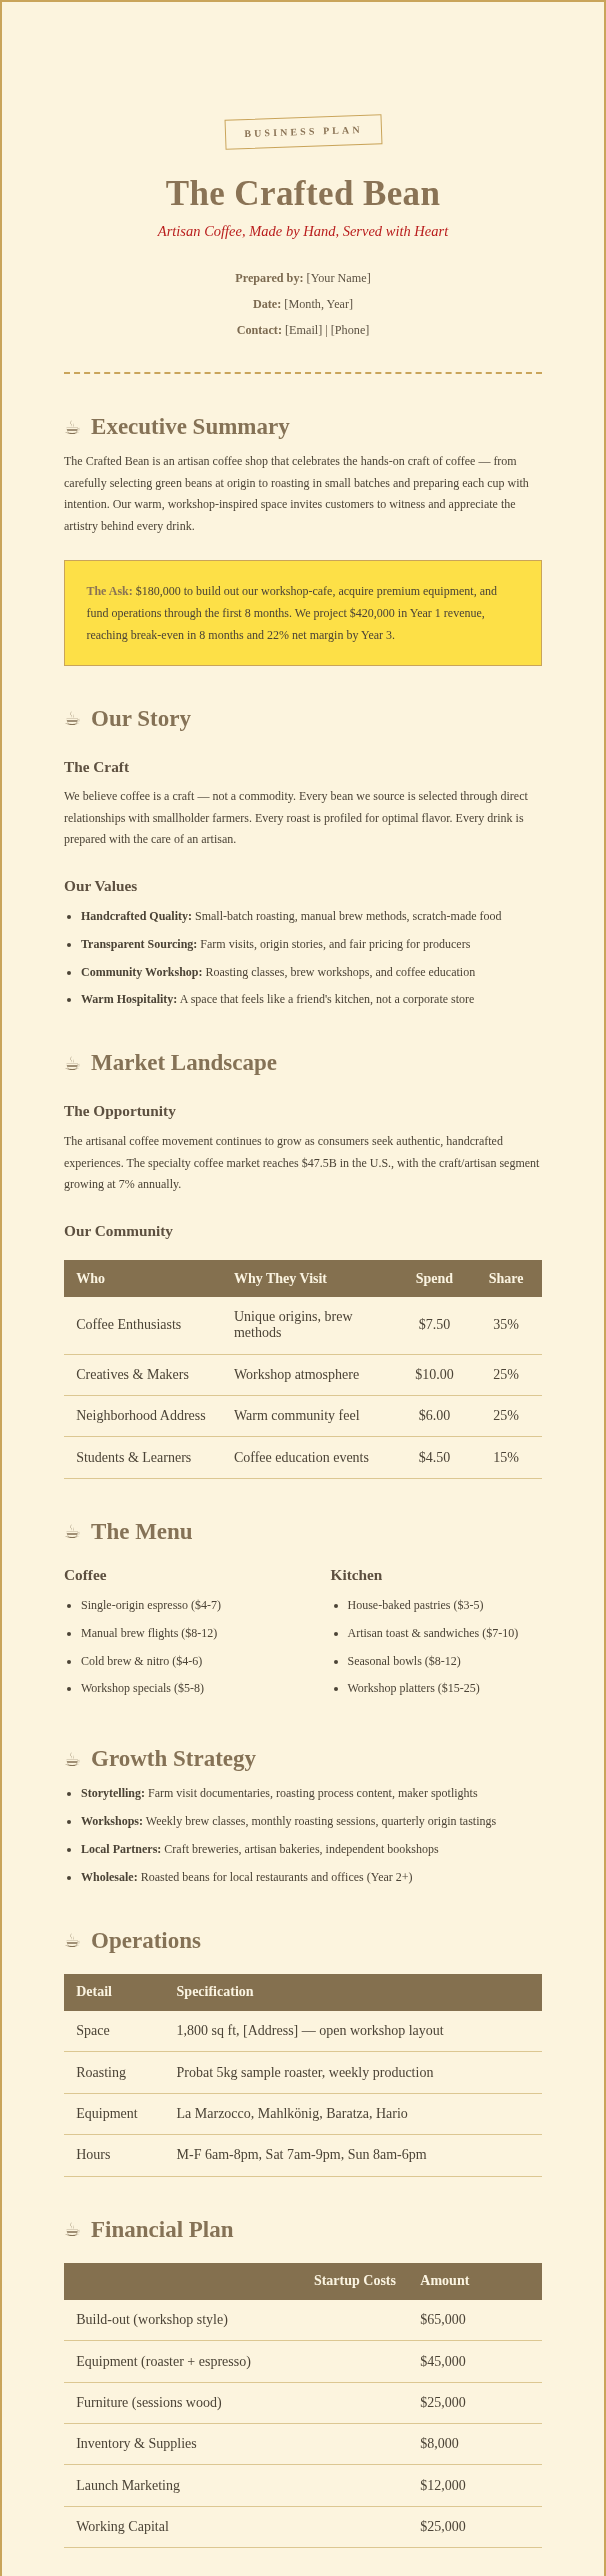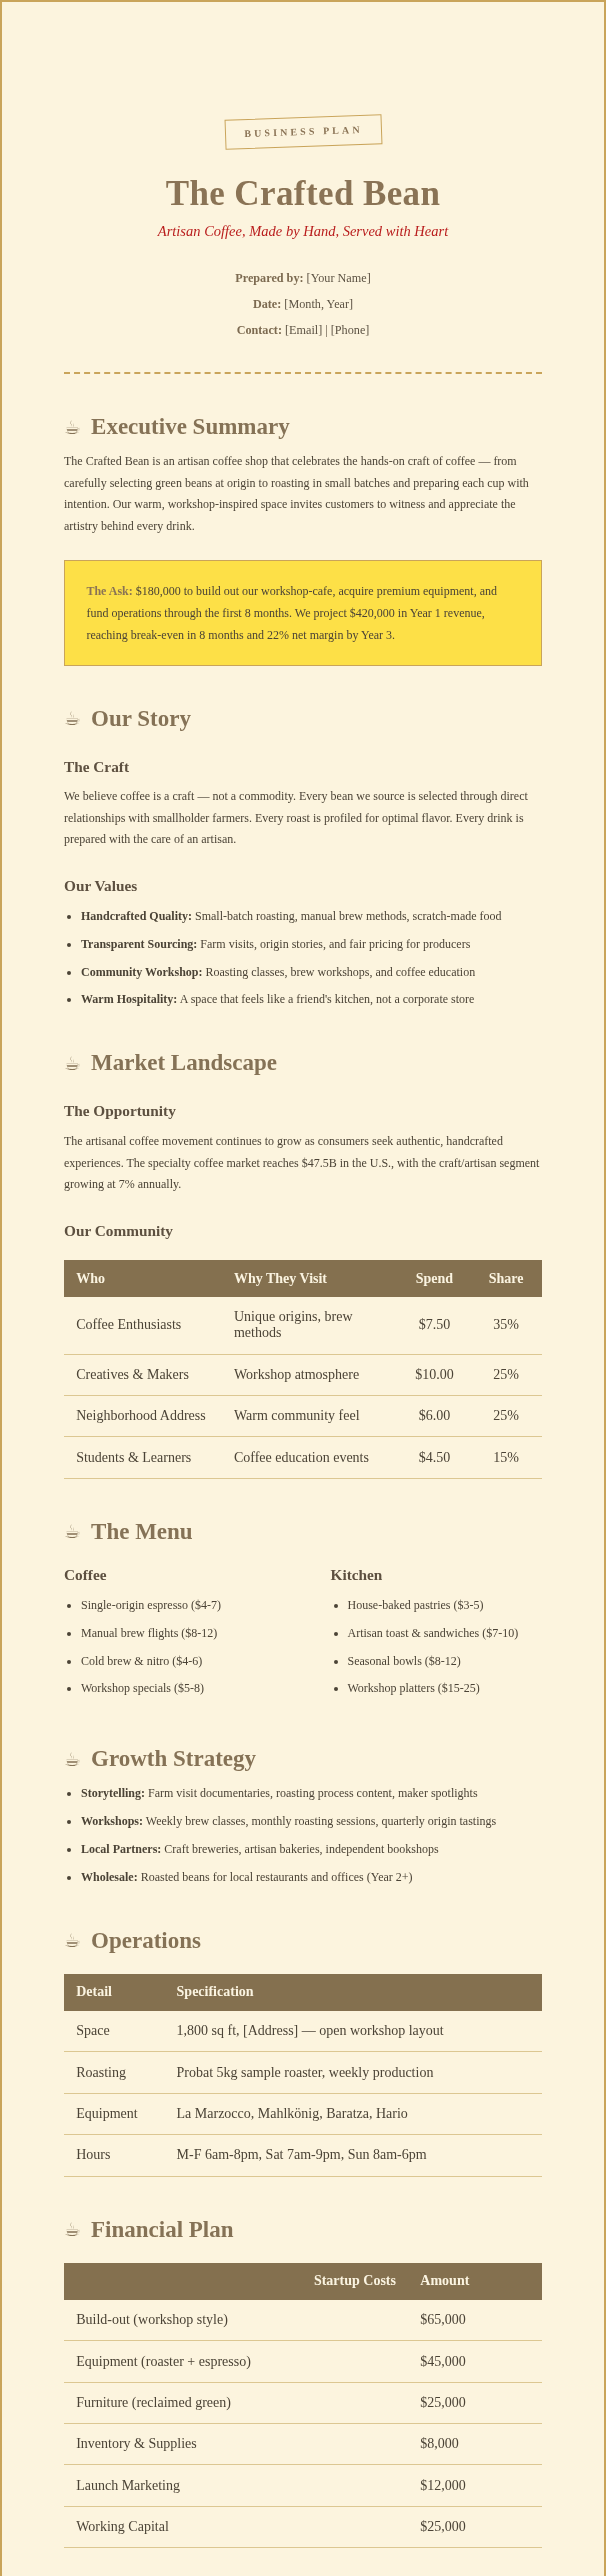--- a/index.html
+++ b/index.html
@@ -301,21 +301,21 @@
         <tbody>
           <tr>
             <td>Build-out (workshop style)</td>
             <td>$65,000</td>
           </tr>
           <tr>
             <td>Equipment (roaster + espresso)</td>
             <td>$45,000</td>
           </tr>
           <tr>
-            <td>Furniture (reclaimed green)</td>
+            <td>Furniture (sessions wood)</td>
             <td>$25,000</td>
           </tr>
           <tr>
             <td>Inventory &amp; Supplies</td>
             <td>$8,000</td>
           </tr>
           <tr>
             <td>Launch Marketing</td>
             <td>$12,000</td>
           </tr>

